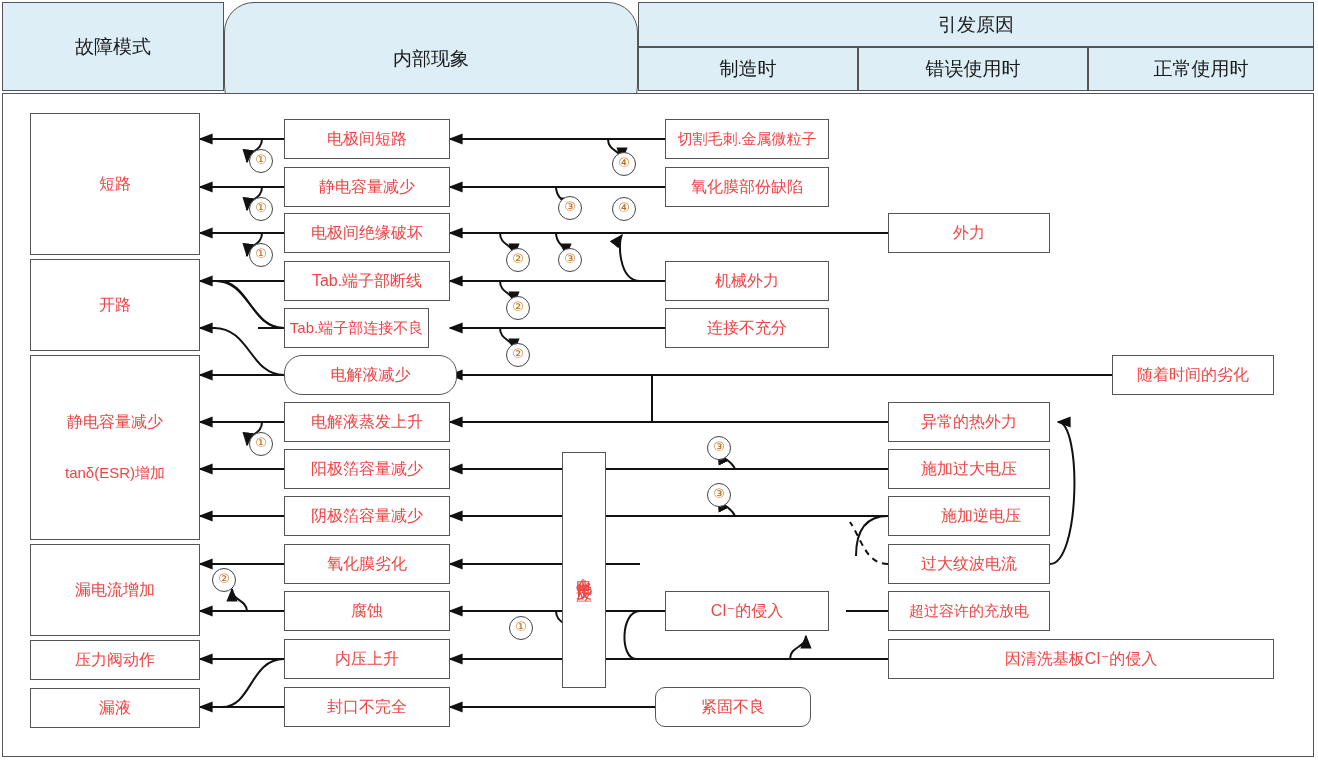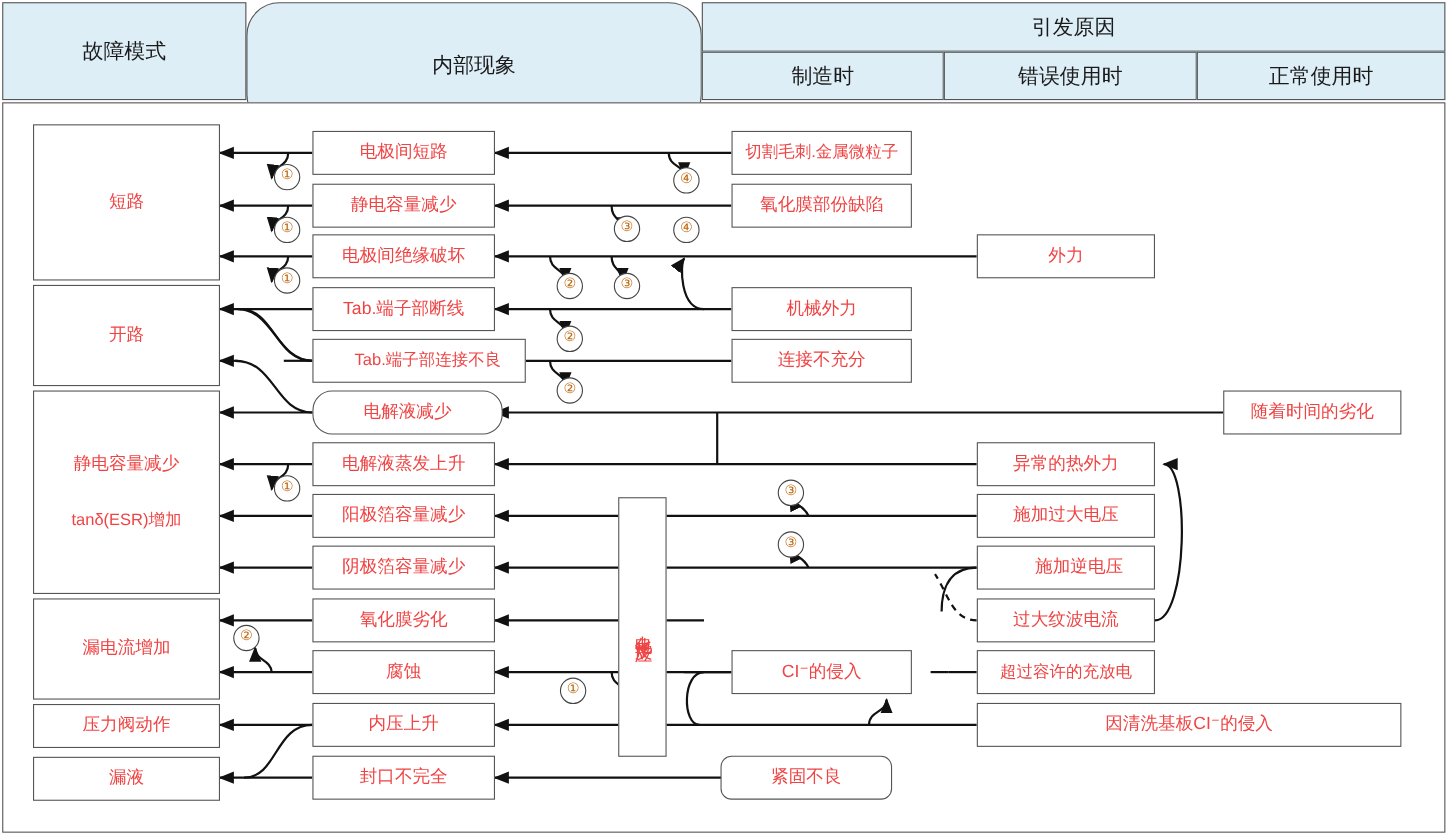--- a/index.html
+++ b/index.html
@@ -177,21 +177,21 @@
   </div>
   <div class="node" style="left:284px;top:167px;width:166px;height:40px;">
     <span>静电容量减少</span>
   </div>
   <div class="node" style="left:284px;top:213px;width:166px;height:40px;">
     <span>电极间绝缘破坏</span>
   </div>
   <div class="node" style="left:284px;top:261px;width:166px;height:40px;">
     <span>Tab.端子部断线</span>
   </div>
-  <div class="node small" style="left:284px;top:308px;width:194px;height:40px;padding-left:16px;">
+  <div class="node small" style="left:284px;top:308px;width:145px;height:40px;">
     <span>Tab.端子部连接不良</span>
   </div>
   <div class="node" style="left:284px;top:355px;width:173px;height:40px;border-radius:18px;">
     <span>电解液减少</span>
   </div>
   <div class="node" style="left:284px;top:402px;width:166px;height:40px;">
     <span>电解液蒸发上升</span>
   </div>
   <div class="node" style="left:284px;top:449px;width:166px;height:40px;">
     <span>阳极箔容量减少</span>

